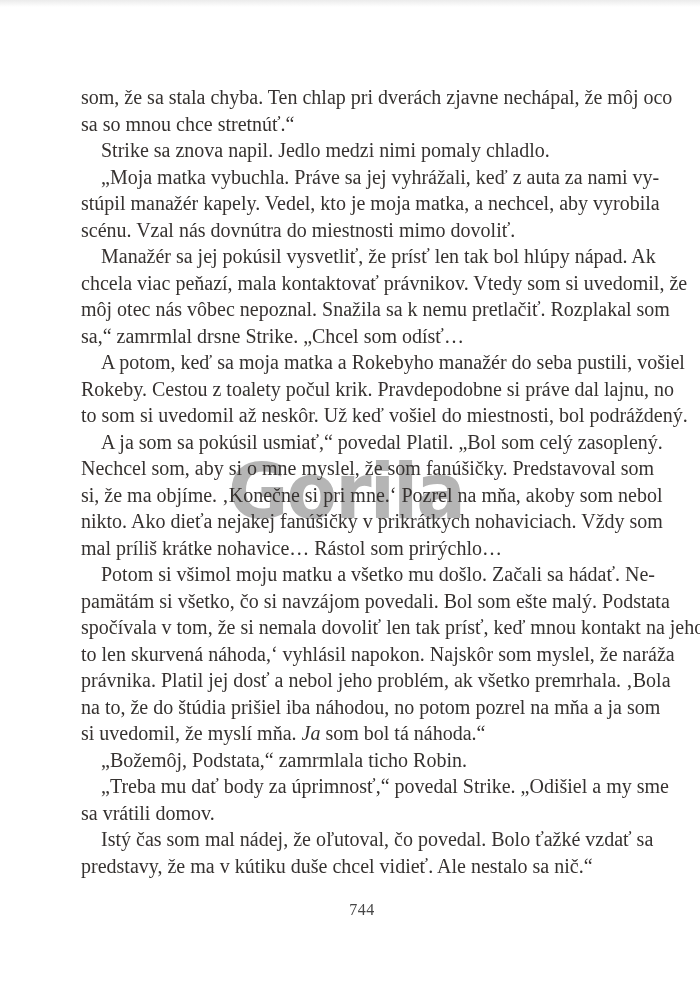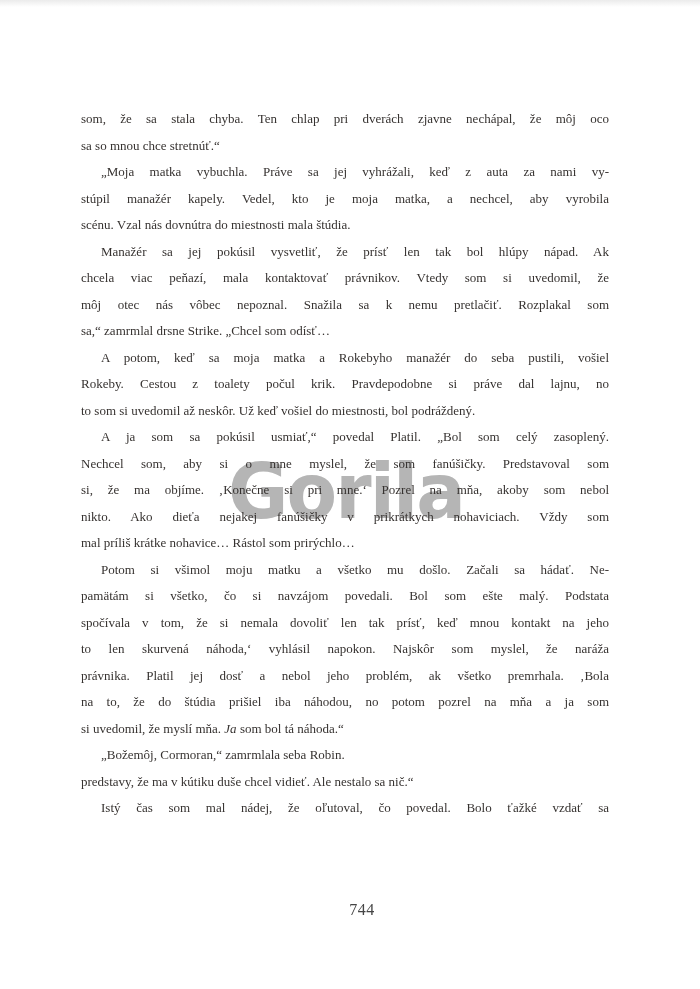--- a/index.html
+++ b/index.html
@@ -34,24 +34,24 @@
     line-height: 1;
     letter-spacing: -2px;
     transform: scaleX(0.97);
     transform-origin: left top;
     color: var(--watermark, #b5b5b5);
     user-select: none;
   }
   .text-block {
     position: absolute;
     left: 81px;
-    top: 106px;
+    top: 84px;
     width: 528px;
     z-index: 1;
-    font-size: 13px;
+    font-size: 20px;
     line-height: 26.5px;
     color: var(--text, #363230);
   }
   .para { margin: 0; }
   .line {
     height: 26.5px;
     white-space: nowrap;
     text-align: justify;
     text-align-last: justify;
     text-justify: inter-word;
@@ -81,23 +81,26 @@
 
 <div class="page">
   <div class="scan-edge"></div>
   <div class="watermark">Gorila</div>
   <div class="text-block" id="text-block">
       <div class="para">
         <div class="line"><span>som, že sa stala chyba. Ten chlap pri dverách zjavne nechápal, že môj oco</span></div>
         <div class="line last"><span>sa so mnou chce stretnúť.“</span></div>
       </div>
       <div class="para">
+        <div class="line last indent"><span>Strike sa znova napil. Jedlo medzi nimi pomaly chladlo.</span></div>
+      </div>
+      <div class="para">
         <div class="line indent"><span>„Moja matka vybuchla. Práve sa jej vyhrážali, keď z auta za nami vy-</span></div>
         <div class="line"><span>stúpil manažér kapely. Vedel, kto je moja matka, a nechcel, aby vyrobila</span></div>
-        <div class="line last"><span>scénu. Vzal nás dovnútra do miestnosti mala štúdia.</span></div>
+        <div class="line last"><span>scénu. Vzal nás dovnútra do miestnosti mimo dovoliť.</span></div>
       </div>
       <div class="para">
         <div class="line indent"><span>Manažér sa jej pokúsil vysvetliť, že prísť len tak bol hlúpy nápad. Ak</span></div>
         <div class="line"><span>chcela viac peňazí, mala kontaktovať právnikov. Vtedy som si uvedomil, že</span></div>
         <div class="line"><span>môj otec nás vôbec nepoznal. Snažila sa k nemu pretlačiť. Rozplakal som</span></div>
         <div class="line last"><span>sa,“ zamrmlal drsne Strike. „Chcel som odísť…</span></div>
       </div>
       <div class="para">
         <div class="line indent"><span>A potom, keď sa moja matka a Rokebyho manažér do seba pustili, vošiel</span></div>
         <div class="line"><span>Rokeby. Cestou z toalety počul krik. Pravdepodobne si práve dal lajnu, no</span></div>
@@ -113,21 +116,25 @@
       <div class="para">
         <div class="line indent"><span>Potom si všimol moju matku a všetko mu došlo. Začali sa hádať. Ne-</span></div>
         <div class="line"><span>pamätám si všetko, čo si navzájom povedali. Bol som ešte malý. Podstata</span></div>
         <div class="line"><span>spočívala v tom, že si nemala dovoliť len tak prísť, keď mnou kontakt na jeho</span></div>
         <div class="line"><span>to len skurvená náhoda,‘ vyhlásil napokon. Najskôr som myslel, že naráža</span></div>
         <div class="line"><span>právnika. Platil jej dosť a nebol jeho problém, ak všetko premrhala. ‚Bola</span></div>
         <div class="line"><span>na to, že do štúdia prišiel iba náhodou, no potom pozrel na mňa a ja som</span></div>
         <div class="line last"><span>si uvedomil, že myslí mňa. </span><span class="it">Ja</span><span> som bol tá náhoda.“</span></div>
       </div>
       <div class="para">
-        <div class="line last indent"><span>„Božemôj, Cormoran,“ zamrmlala seba Robin.</span></div>
+        <div class="line last indent"><span>„Božemôj, Podstata,“ zamrmlala ticho Robin.</span></div>
       </div>
       <div class="para">
+        <div class="line indent"><span>„Treba mu dať body za úprimnosť,“ povedal Strike. „Odišiel a my sme</span></div>
+        <div class="line last"><span>sa vrátili domov.</span></div>
+      </div>
+      <div class="para">
+        <div class="line indent"><span>Istý čas som mal nádej, že oľutoval, čo povedal. Bolo ťažké vzdať sa</span></div>
         <div class="line last"><span>predstavy, že ma v kútiku duše chcel vidieť. Ale nestalo sa nič.“</span></div>
-        <div class="line indent"><span>Istý čas som mal nádej, že oľutoval, čo povedal. Bolo ťažké vzdať sa</span></div>
       </div>
     </div>
   <div class="folio">744</div>
 </div>
 
 </body></html>

